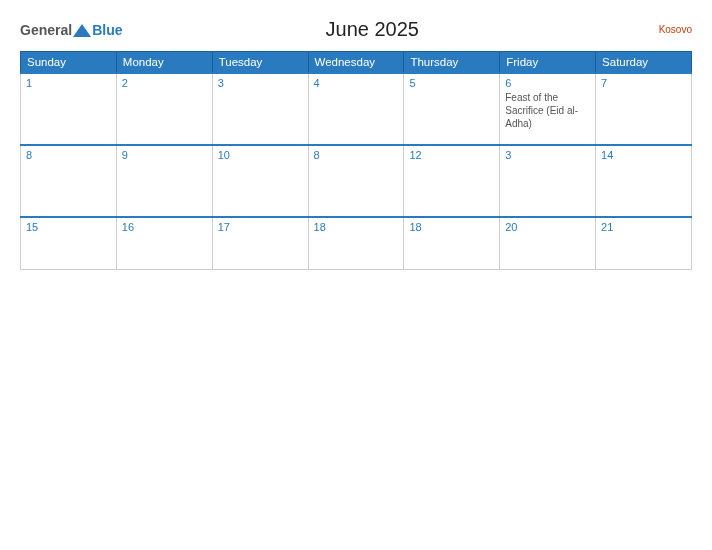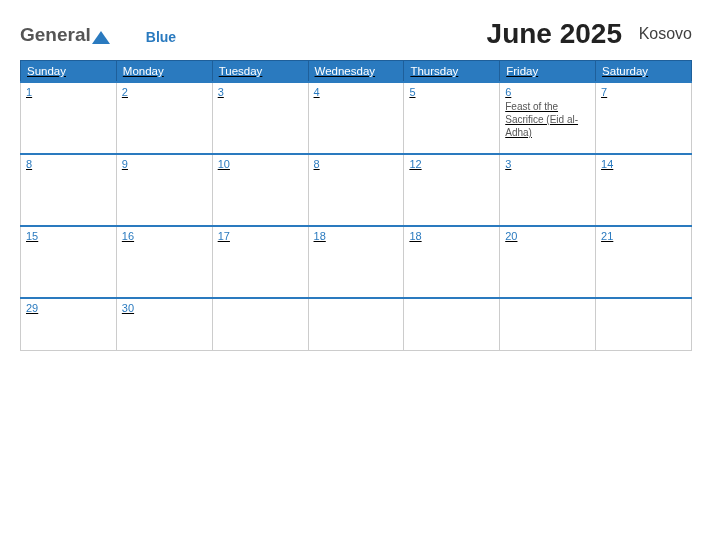--- a/index.html
+++ b/index.html
@@ -25,54 +25,52 @@
     .logo {
       display: flex;
       align-items: flex-end;
       font-size: 15px;
       font-weight: bold;
       color: #333;
       line-height: 1;
     }
     .logo-general {
       color: #555;
-      font-size: 19px;
+      font-size: 14px;
       font-weight: bold;
     }
     .logo-blue {
       color: #2a7abf;
       font-size: 14px;
       font-weight: bold;
-      margin-left: 35px;
     }
     .logo-flag {
       width: 18px;
       height: 14px;
       margin: 0 1px;
       display: inline-block;
       vertical-align: middle;
     }
     .title {
-      font-size: 28px;
-      font-weight: bold;
+      font-size: 20px;
+      font-weight: normal;
       color: #222;
-      text-align: right;
+      text-align: center;
       flex: 1;
     }
     .country {
-      font-size: 16px;
-      color: #404040;
+      font-size: 10px;
+      color: #c2410c;
       text-align: right;
       min-width: 70px;
     }
     .calendar {
       width: 100%;
       border-collapse: collapse;
       border: 1px solid #ccc;
-      text-decoration: underline;
     }
     .calendar th {
       background-color: #2a7abf;
       color: #fff;
       font-size: 11.5px;
       font-weight: normal;
       padding: 4px 6px;
       text-align: left;
       border: 1px solid #1e5f9a;
     }
@@ -191,28 +189,15 @@
           <td>
             <span class="day-num">18</span>
           </td>
           <td>
             <span class="day-num">20</span>
           </td>
           <td>
             <span class="day-num">21</span>
           </td>
         </tr>
-        <tr>
-          <td>
-            <span class="day-num">29</span>
-          </td>
-          <td>
-            <span class="day-num">30</span>
-          </td>
-          <td style="border-top: 2px solid rgb(42, 122, 191); background: rgb(255, 255, 255);"></td>
-          <td style="border-top: 2px solid rgb(42, 122, 191); background: rgb(255, 255, 255);"></td>
-          <td style="border-top: 2px solid rgb(42, 122, 191); background: rgb(255, 255, 255);"></td>
-          <td style="border-top: 2px solid rgb(42, 122, 191); background: rgb(255, 255, 255);"></td>
-          <td style="border-top: 2px solid rgb(42, 122, 191); background: rgb(255, 255, 255);"></td>
-        </tr>
       </tbody>
   </table>
 </div>
 
 </body></html>

